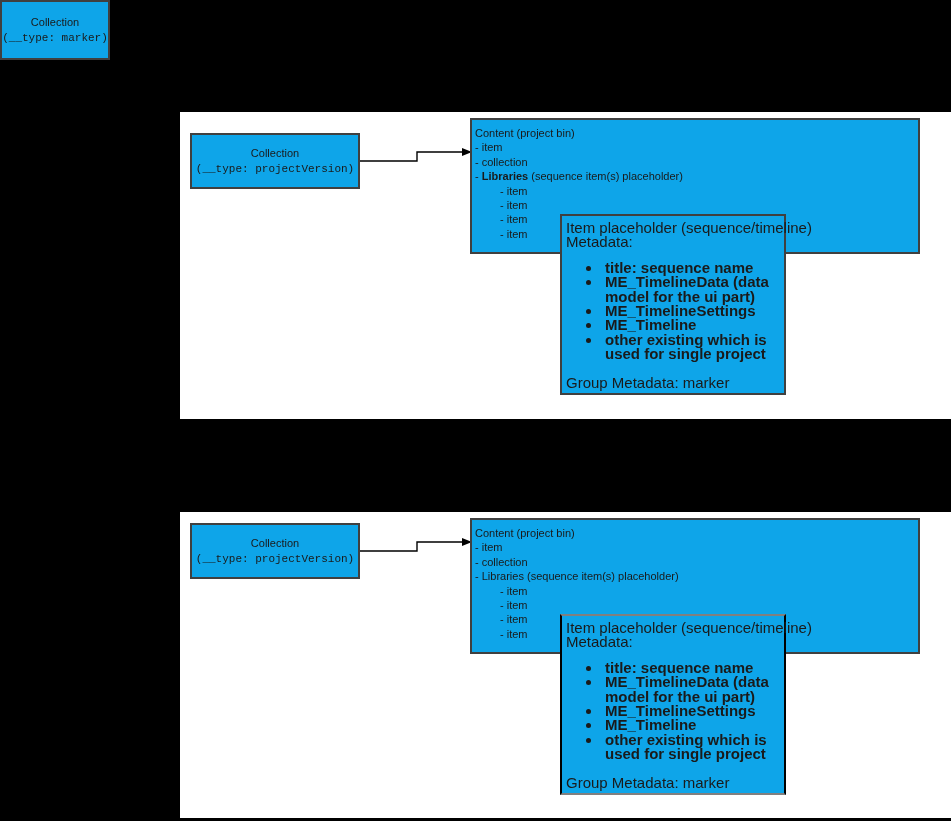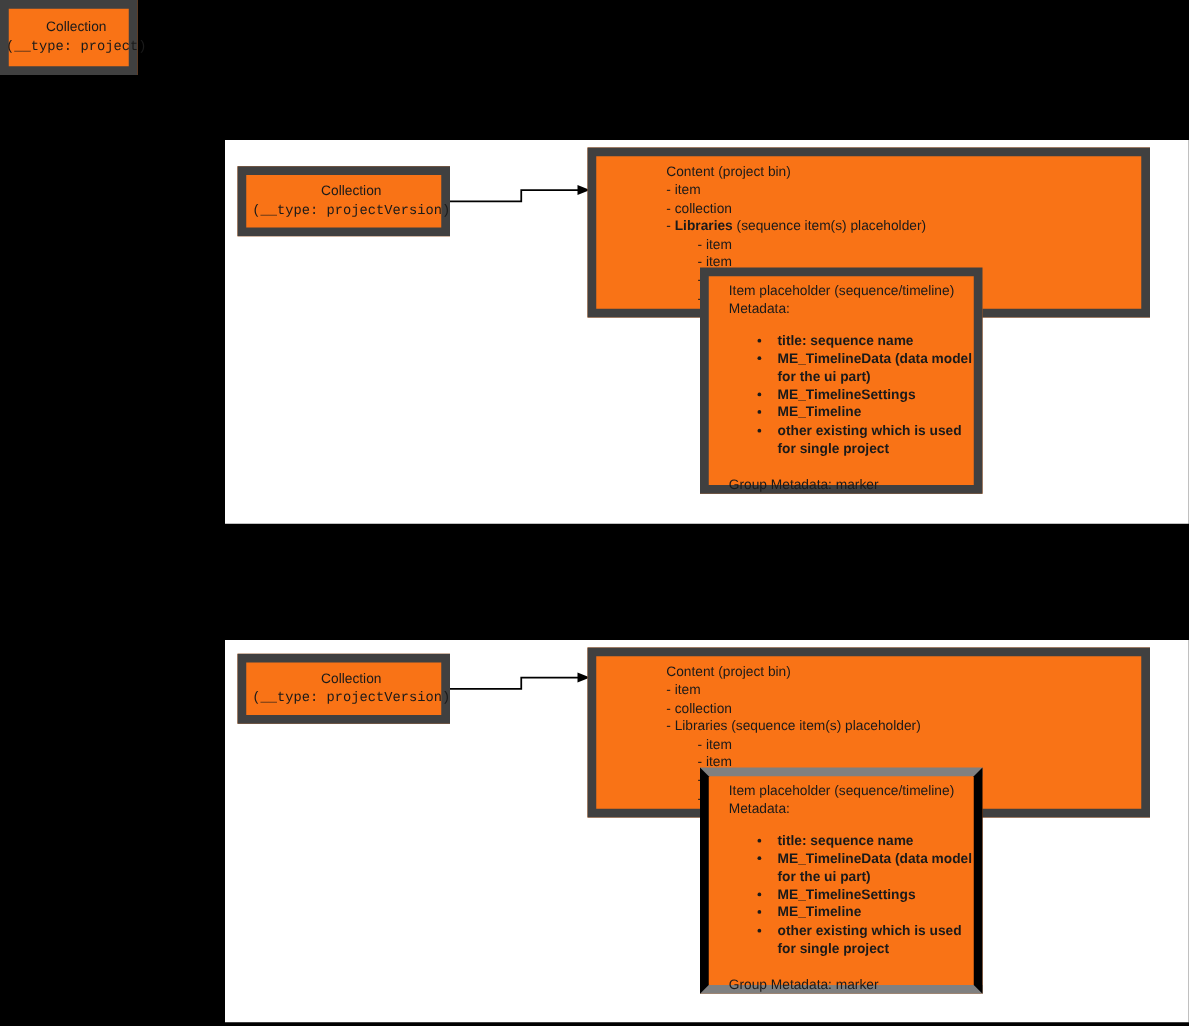--- a/index.html
+++ b/index.html
@@ -33,24 +33,23 @@
   #sheet-bottom { left: 180px; top: 512px; width: 771px; height: 306px; }
   #sheet-bottom-rule {
     position: absolute;
     left: 180px; top: 818px; width: 771px; height: 1px;
     background: #000000;
   }
 
   
   .box {
     position: absolute;
-    background: #f97316;
-    border: 7px solid #404040;
+    background: #0ea5e9;
+    border: 2px solid #404040;
     box-sizing: border-box;
-    padding-left: 12px;
   }
   .box.gray-edge {
     border-color: #808080;
     border-left-color: #000000;
     border-right-color: #000000;
   }
 
   
   #box-project {
     left: 0px; top: 0px; width: 110px; height: 60px;
@@ -88,33 +87,32 @@
 
   
   #box-content-top    { left: 470px; top: 118px; width: 450px; height: 136px; }
   #box-content-bottom { left: 470px; top: 518px; width: 450px; height: 136px; }
 
   .content-body {
     padding: 6px 0 0 3px;
     font-size: 11px;
     color: #1a1a1a;
     line-height: 14.4px;
-    margin-left: 41px;
   }
   .content-line { white-space: nowrap; }
   .content-line.indent { padding-left: 25px; }
   .content-line b { font-weight: bold; }
 
   
   #box-item-top    { left: 560px; top: 214px; width: 226px; height: 181px; }
   #box-item-bottom { left: 560px; top: 614px; width: 226px; height: 181px; }
 
   .item-body {
     padding: 5px 0 0 4px;
-    font-size: 11px;
+    font-size: 15px;
     color: #1a1a1a;
     line-height: 14.4px;
   }
   .item-head { white-space: nowrap; }
   .item-list {
     margin: 11px 0 11px 0;
     padding-left: 36px;
     list-style-type: disc;
   }
   .item-list li {
@@ -137,21 +135,21 @@
 <body>
 
 <div class="canvas">
 
   <div class="sheet" id="sheet-top"></div>
   <div class="sheet" id="sheet-bottom"></div>
   <div id="sheet-bottom-rule"></div>
 
   <div class="box collection-box" id="box-project">
     <div class="coll-title">Collection</div>
-    <div class="coll-type">(__type: project)</div>
+    <div class="coll-type">(__type: marker)</div>
   </div>
 
   <div class="box collection-box" id="box-collection-top">
     <div class="coll-title">Collection</div>
     <div class="coll-type">(__type: projectVersion)</div>
   </div>
 
   <svg class="connector" id="arrow-top" viewBox="0 0 116 30">
     <path d="M 2 19 L 59 19 L 59 10 L 106 10" fill="none" stroke="#000000" stroke-width="1.4"></path>
     <path d="M 114 10 L 104 6 L 104 14 Z" fill="#000000"></path>

